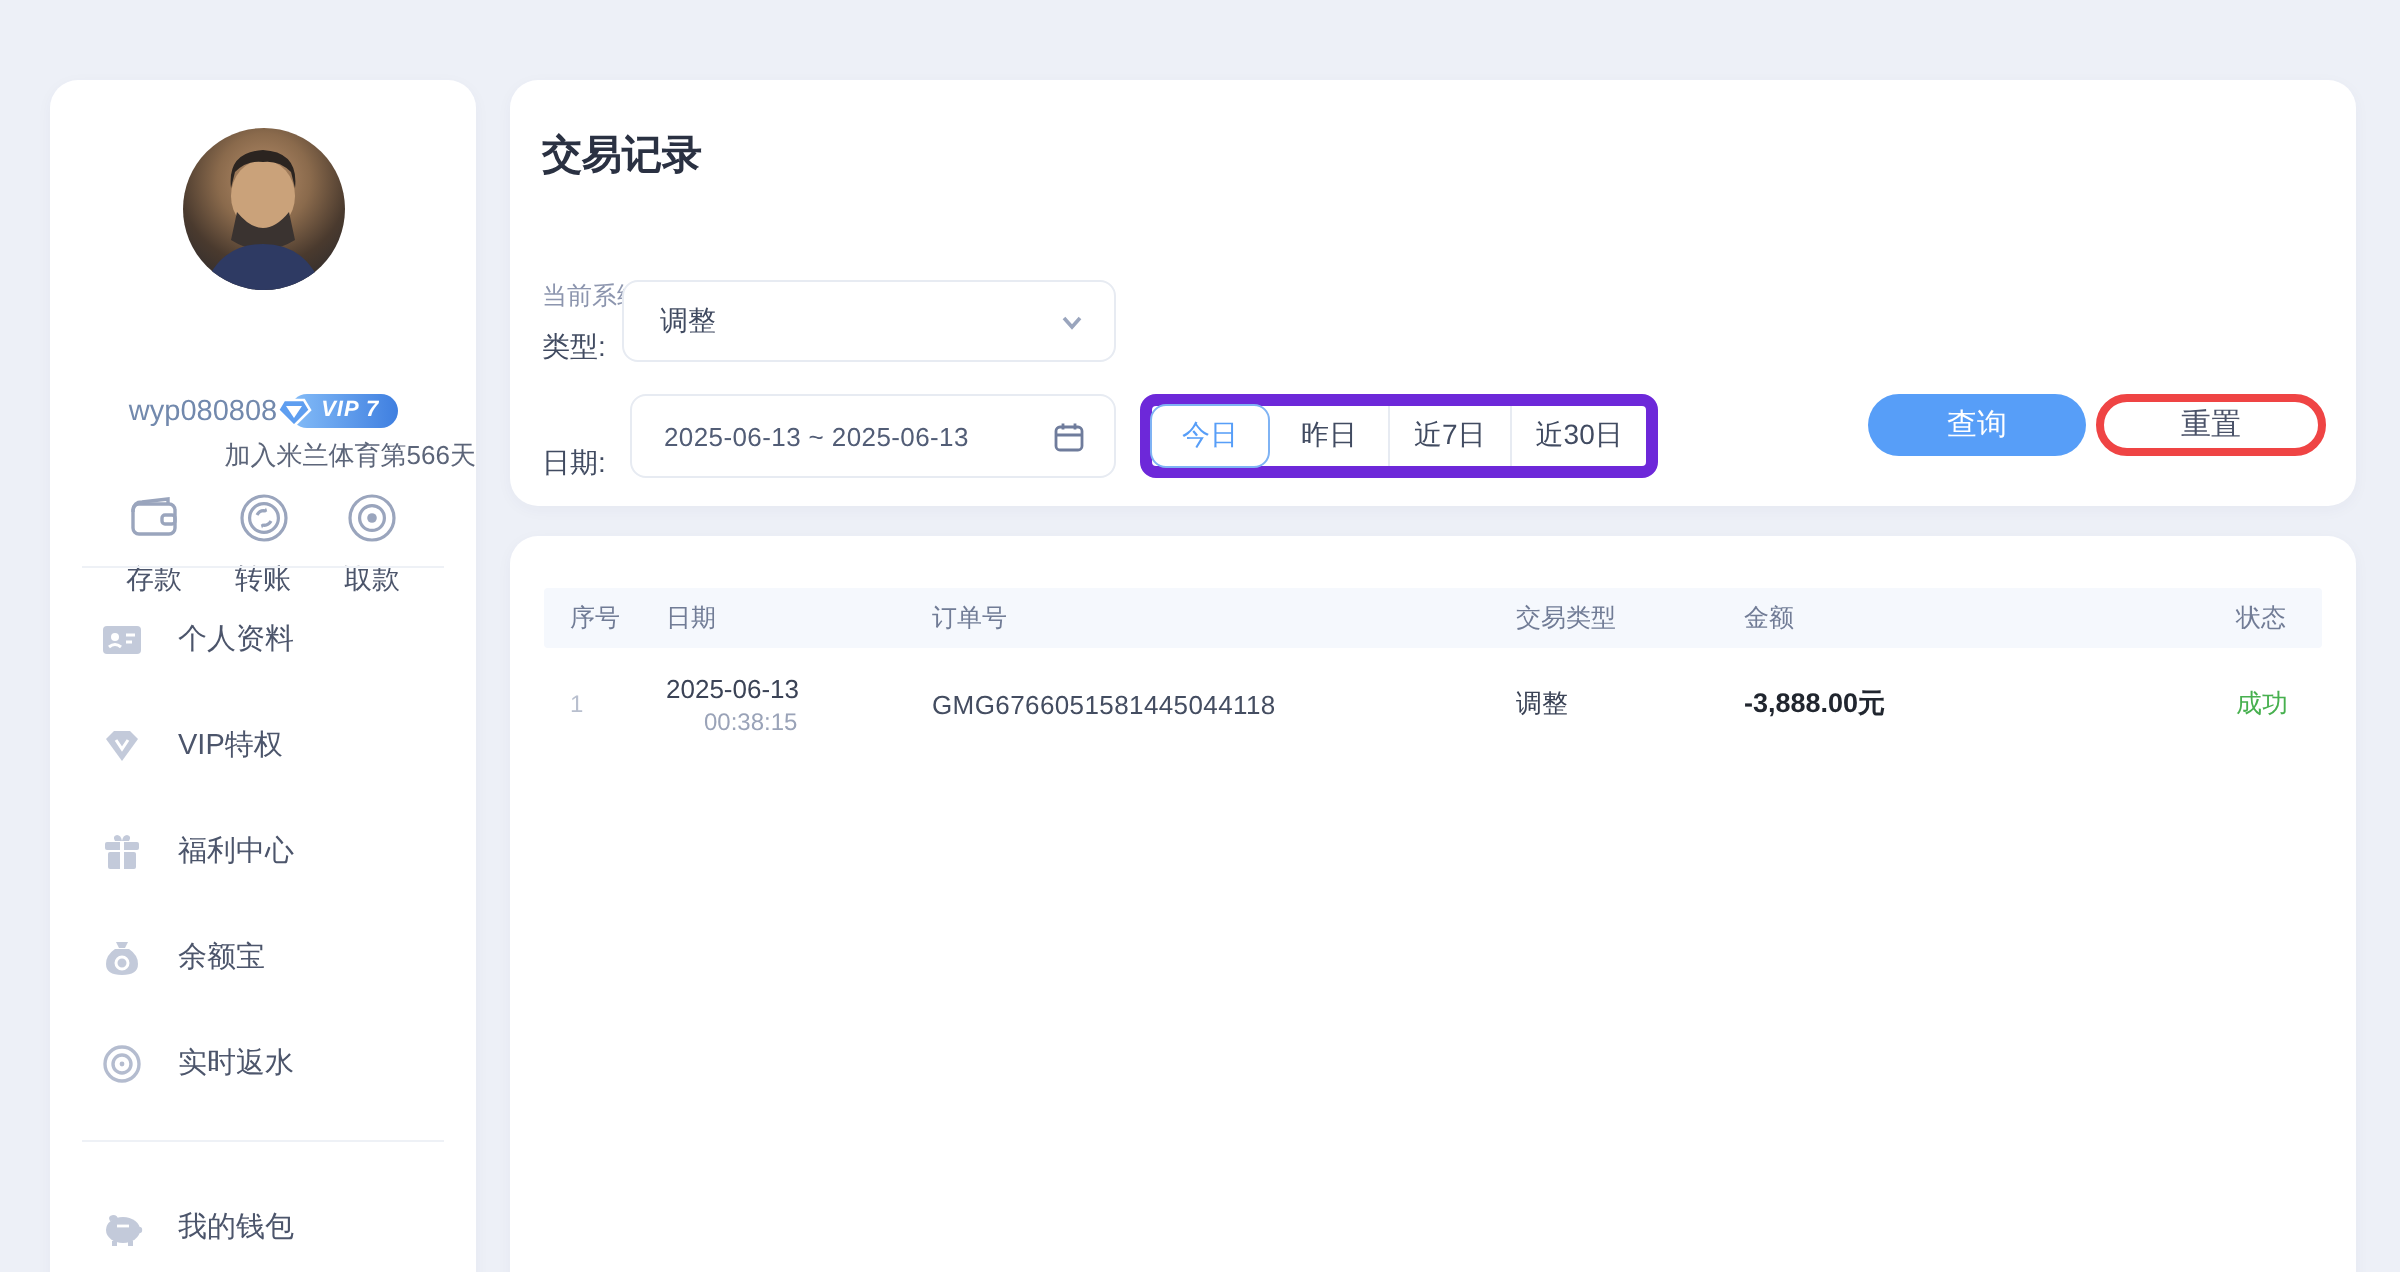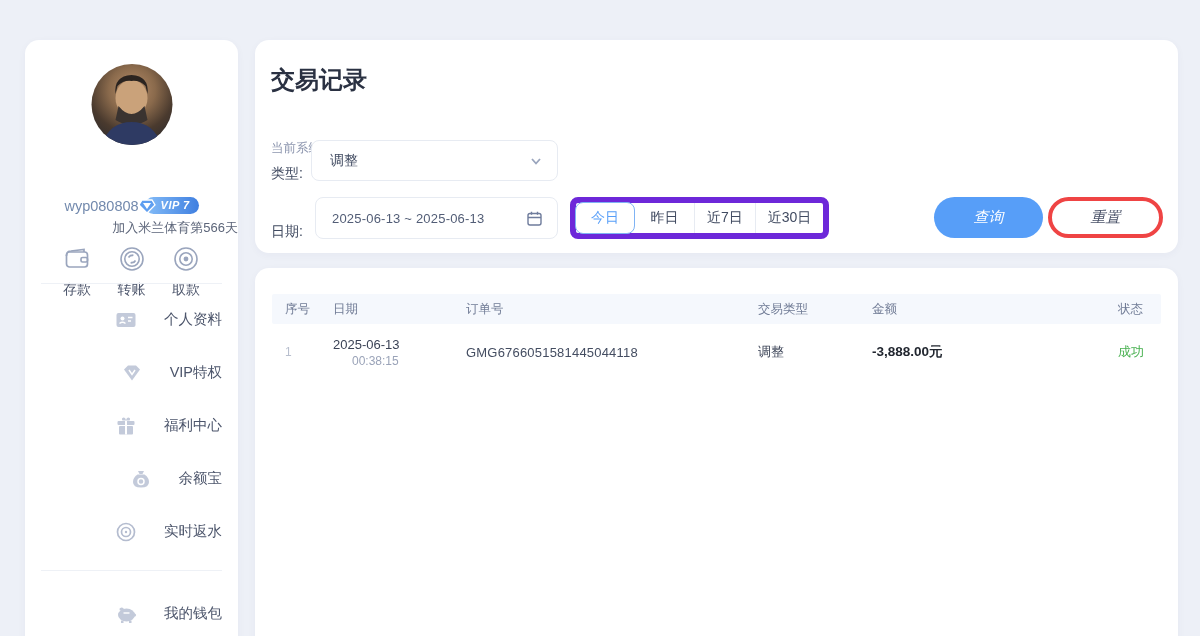--- a/index.html
+++ b/index.html
@@ -19,38 +19,38 @@
   .user-row { position:absolute; top:157px; left:0; width:100%; display:flex; align-items:flex-end; justify-content:center; gap:6px; }
   .username { color:#7289ad; font-size:14.5px; }
   .vip-badge { position:relative; height:17px; padding:0 9px 0 16px; border-radius:9px; background:linear-gradient(90deg,#85bdf8,#3f7fe0); color:#fff; font-size:11px; font-weight:bold; font-style:italic; line-height:17px; letter-spacing:0.5px; }
   .vip-diamond { position:absolute; left:-7px; top:0px; }
   .joined { position:absolute; top:179px; width:100%; text-align:right; color:#5c6579; font-size:13px; }
   .quick-actions { position:absolute; top:204px; left:16px; right:16px; display:flex; justify-content:space-between; padding:0 10px; }
   .qa-item { display:flex; flex-direction:column; align-items:center; gap:7px; width:52px; cursor:pointer; }
   .qa-item span { font-size:14px; color:#4c556b; }
   .side-divider { position:absolute; left:16px; right:16px; height:1px; background:#eef1f6; }
   .menu { position:absolute; top:253px; left:24px; right:16px; }
-  .menu-item { height:53px; display:flex; align-items:center; gap:26px; cursor:pointer;justify-content:flex-end; }
+  .menu-item { height:53px; display:flex; align-items:center; gap:16px; cursor:pointer; }
   .menu-item span { font-size:14.5px; color:#4c556b; }
   .menu2 { position:absolute; top:547px; left:24px; right:16px; }
 
   
   #filter-card { left:255px; top:40px; width:923px; height:213px; box-shadow:0 2px 8px rgba(40,60,110,0.04); }
-  .page-title { position:absolute; left:16px; top:24px; font-size:24px; font-weight:bold; color:#2a3142;text-align:center; }
+  .page-title { position:absolute; left:16px; top:24px; font-size:20px; font-weight:bold; color:#2a3142;text-align:center; }
   .page-subtitle { position:absolute; left:16px; top:100px; font-size:12.5px; color:#8c95ae; }
   .field-label { position:absolute; font-size:14px; color:#414b61;margin-top:12px; }
   .select-box { position:absolute; left:56px; top:100px; width:247px; height:41px; border:1px solid #e7ebf2; border-radius:8px; display:flex; align-items:center; padding:0 14px 0 18px; cursor:pointer; background:#fff; }
   .select-box .val { font-size:14px; color:#414b61; flex:1; }
   .date-box { position:absolute; left:60px; top:157px; width:243px; height:42px; border:1px solid #e7ebf2; border-radius:8px; display:flex; align-items:center; padding:0 14px 0 16px; cursor:pointer; background:#fff; }
   .date-box .val { font-size:13px; color:#525d76; flex:1; letter-spacing:0.2px; }
   .seg-group { position:absolute; left:315px; top:157px; height:42px; display:flex; align-items:stretch; border:6px solid #6d28d9; border-radius:8px; background:#fff; }
   .seg { min-width:60px; padding:0 12px; display:flex; align-items:center; justify-content:center; font-size:14px; color:#414b61; cursor:pointer; border-right:1px solid #e7ebf2; }
   .seg:last-child { border-right:none; }
   .seg.active { color:#579ef8; border:1px solid #7fb3f4; border-radius:8px; margin:-1px 0 -1px -1px; background:#fff; }
-  .btn { position:absolute; top:157px; height:41px; border-radius:21px; font-size:15px; display:flex; align-items:center; justify-content:center; cursor:pointer;font-style:italic; }
+  .btn { position:absolute; top:157px; height:31px; border-radius:21px; font-size:15px; display:flex; align-items:center; justify-content:center; cursor:pointer; }
   .btn-query { left:679px; width:109px; background:#579ef8; color:#fff; border:none; }
   .btn-reset { left:793px; width:115px; background:#fff; color:#4a5268; border:4px solid #ef4444; }
 
   
   #table-card { left:255px; top:268px; width:923px; height:430px; box-shadow:0 2px 8px rgba(40,60,110,0.04); }
   .thead, .trow { margin:0 17px; display:grid; grid-template-columns:48px 133px 292px 114px 246px 1fr; align-items:center; padding:0 13px; white-space:nowrap; }
   .thead { margin-top:26px; height:30px; background:#f5f8fd; border-radius:2px; font-size:12.5px; color:#717c96; }
   .trow { height:56px; font-size:13px; color:#3b4356; }
   .cell-index { color:#b8bfce; font-size:12px; }
   .cell-date .d { color:#3b4356; font-size:13px; }

